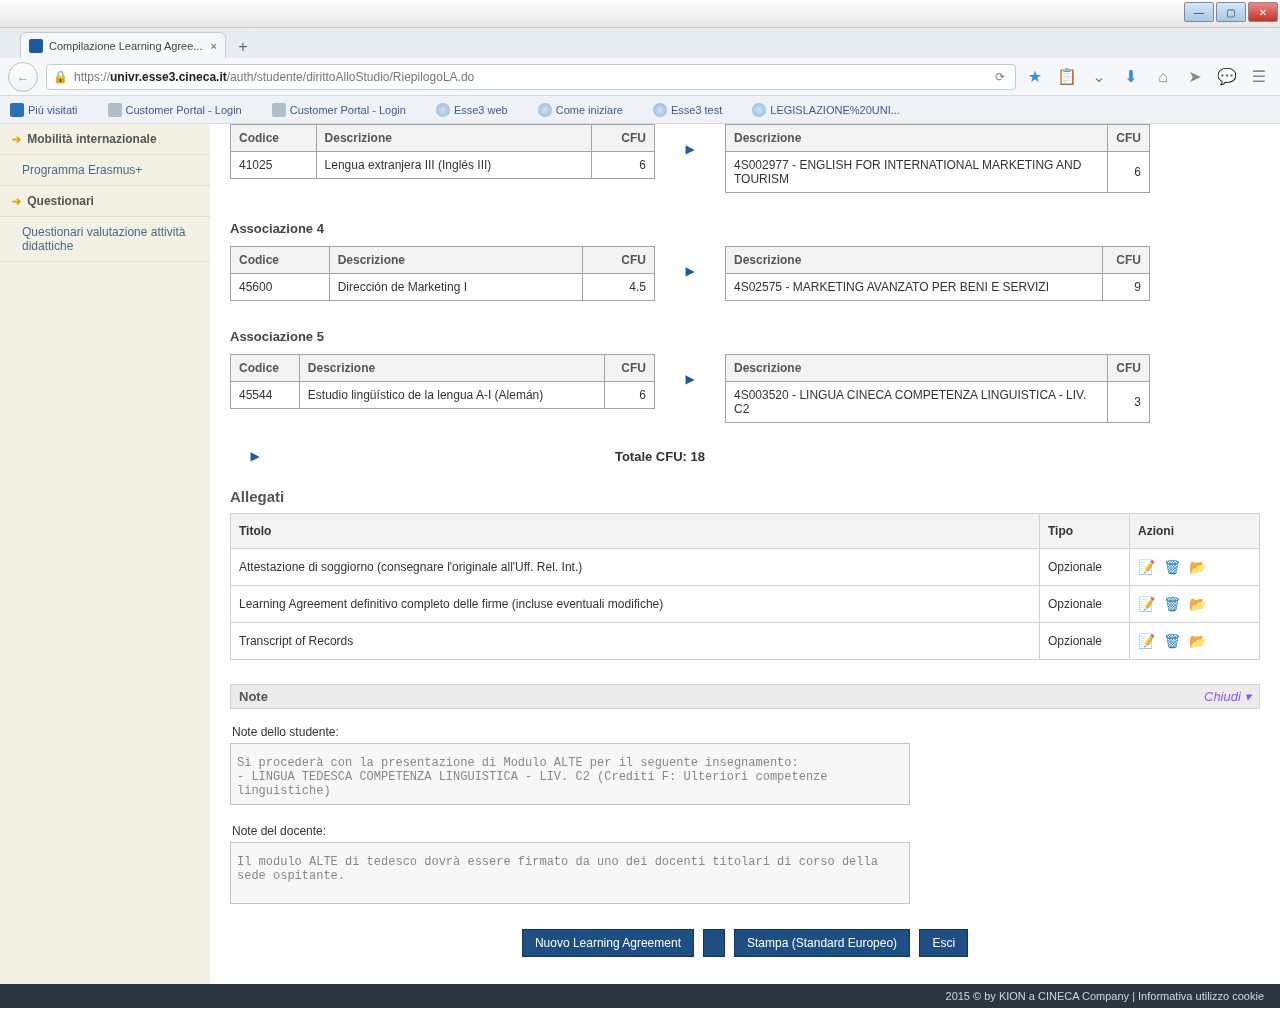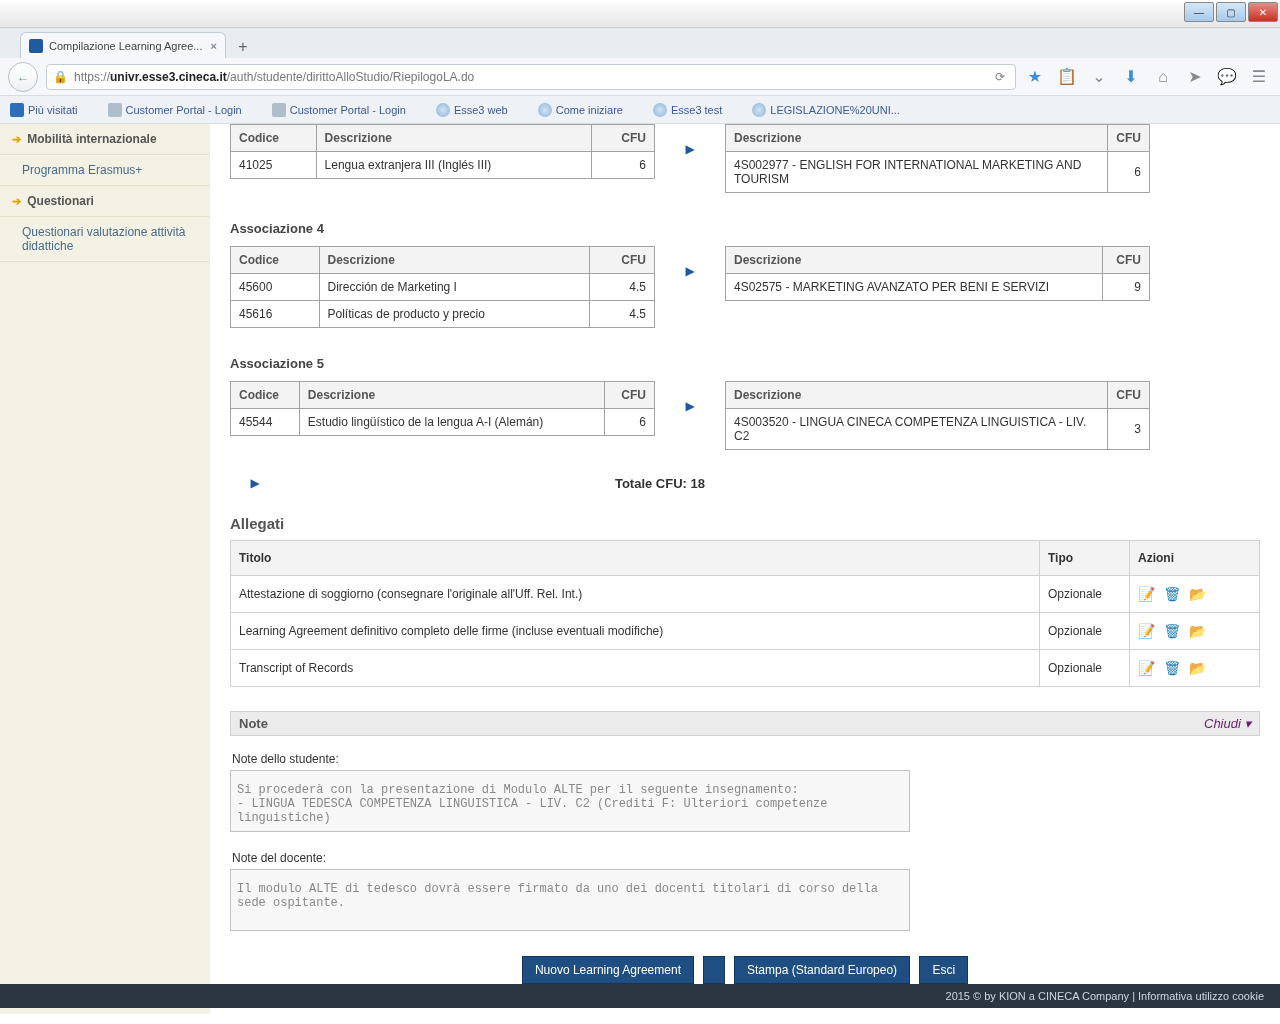--- a/index.html
+++ b/index.html
@@ -61,21 +61,21 @@
 h3.section { font-size: 15px; font-weight: bold; color: #555; margin: 24px 0 8px 0; }
 table.allegati { width: 100%; border-collapse: collapse; }
 table.allegati th, table.allegati td { border: 1px solid #d2d2d2; padding: 10px 8px; text-align: left; font-size: 12px; }
 table.allegati th { background: #f3f3f3; font-weight: bold; }
 .actions span { margin-right: 8px; cursor: pointer; font-size: 14px; }
 .act-edit { color: #b8860b; }
 .act-del { color: #1e7ab8; }
 .act-open { color: #d4a500; }
 
 .notebar { background: #ebebeb; border: 1px solid #d2d2d2; padding: 4px 8px; margin-top: 24px; display: flex; justify-content: space-between; font-size: 13px; font-weight: bold; color: #555; }
-.notebar .chiudi { color: #701a75; font-weight: normal; font-style: italic; }
+.notebar .chiudi { color: #8b5cf6; font-weight: normal; font-style: italic; }
 
 .notelabel { font-size: 12px; margin: 16px 0 4px 2px; color: #333; }
 textarea.note { width: 680px; height: 62px; border: 1px solid #c3c3c3; background: #f7f7f7; font-family: "Courier New", monospace; font-size: 12px; padding: 12px 6px; color: #888; resize: none; }
 
 .btnrow { text-align: center; margin: 22px 0 30px 0; }
 .btn { display: inline-block; background: #1e4e82; color: #fff; border: 1px solid #13375c; padding: 6px 12px; font-size: 12px; margin: 0 3px; cursor: pointer; }
 .btn.sm { padding: 6px 8px; }
 
 .footer { background: #2c3640; color: #cdd6de; font-size: 11px; padding: 6px 16px; text-align: right; position: fixed; bottom: 16px; left: 0; right: 0; }
 </style>
@@ -208,25 +208,20 @@
         <table class="data">
           <tbody>
               <tr>
                 <th>Codice</th>
                 <th>Descrizione</th>
                 <th class="r">CFU</th>
               </tr>
           <tr>
                 <td>45600</td>
                 <td>Dirección de Marketing I</td>
-                <td class="r">4.5</td>
-              </tr>
-          <tr>
-                <td>45616</td>
-                <td>Políticas de producto y precio</td>
                 <td class="r">4.5</td>
               </tr>
         </tbody>
           </table>
       </div>
       <div class="midarrow">▶</div>
       <div class="rightcol">
         <table class="data">
           <tbody>
               <tr>

